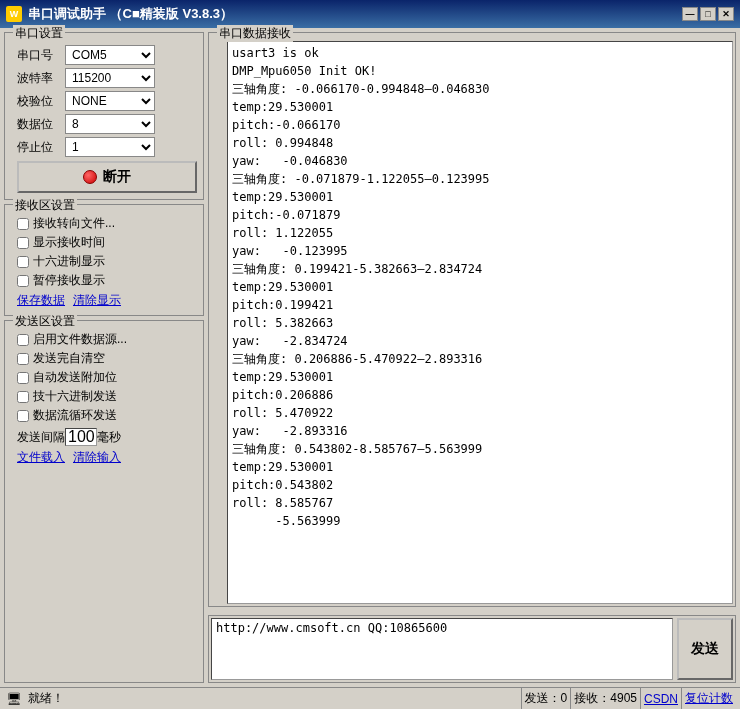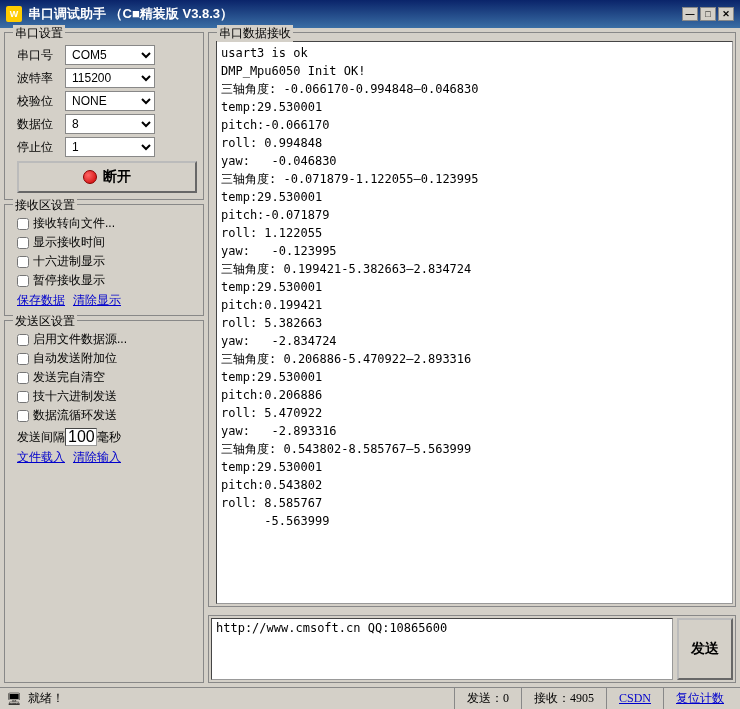--- a/index.html
+++ b/index.html
@@ -192,21 +192,21 @@
     .receive-group {
       flex: 1;
       border: 1px solid #888;
       position: relative;
       background: #d4d0c8;
       display: flex;
       flex-direction: column;
     }
     .receive-textarea {
       flex: 1;
-      margin: 8px 2px 2px 7px;
+      margin: 8px 2px 2px 18px;
       border: 1px inset #999;
       background: white;
       font-family: "SimSun", "宋体", monospace;
       font-size: 12px;
       resize: none;
       overflow-y: scroll;
       padding: 2px 4px;
       line-height: 1.5;
       color: #000;
       outline: none;
@@ -261,23 +261,22 @@
     .status-text {
       flex: 1;
       font-size: 12px;
       padding-left: 4px;
     }
     .status-section {
       border-left: 1px solid #888;
       height: 100%;
       display: flex;
       align-items: center;
-      padding: 0 12px;
-      font-size: 12px;
-      font-family: Liberation Serif, serif;
+      padding: 0 3px;
+      font-size: 12px;
     }
   </style>
 </head>
 <body>
 
 <div class="title-bar">
   <div class="title-bar-left">
     <div class="title-bar-icon">
       <span>W</span>
     </div>
@@ -367,25 +366,25 @@
 
       <div class="group-box" style="padding-top:10px; flex:1;">
         <span class="group-box-title">发送区设置</span>
 
         <div class="checkbox-row">
           <input type="checkbox" style="">
           <label>启用文件数据源...</label>
         </div>
         <div class="checkbox-row">
           <input type="checkbox" style="">
+          <label>发送完自清空</label>
+        </div>
+        <div class="checkbox-row">
+          <input type="checkbox" style="">
           <label>自动发送附加位</label>
-        </div>
-        <div class="checkbox-row">
-          <input type="checkbox" style="">
-          <label>发送完自清空</label>
         </div>
         <div class="checkbox-row">
           <input type="checkbox" style="">
           <label>技十六进制发送</label>
         </div>
         <div class="checkbox-row">
           <input type="checkbox" style="">
           <label>数据流循环发送</label>
         </div>
 

